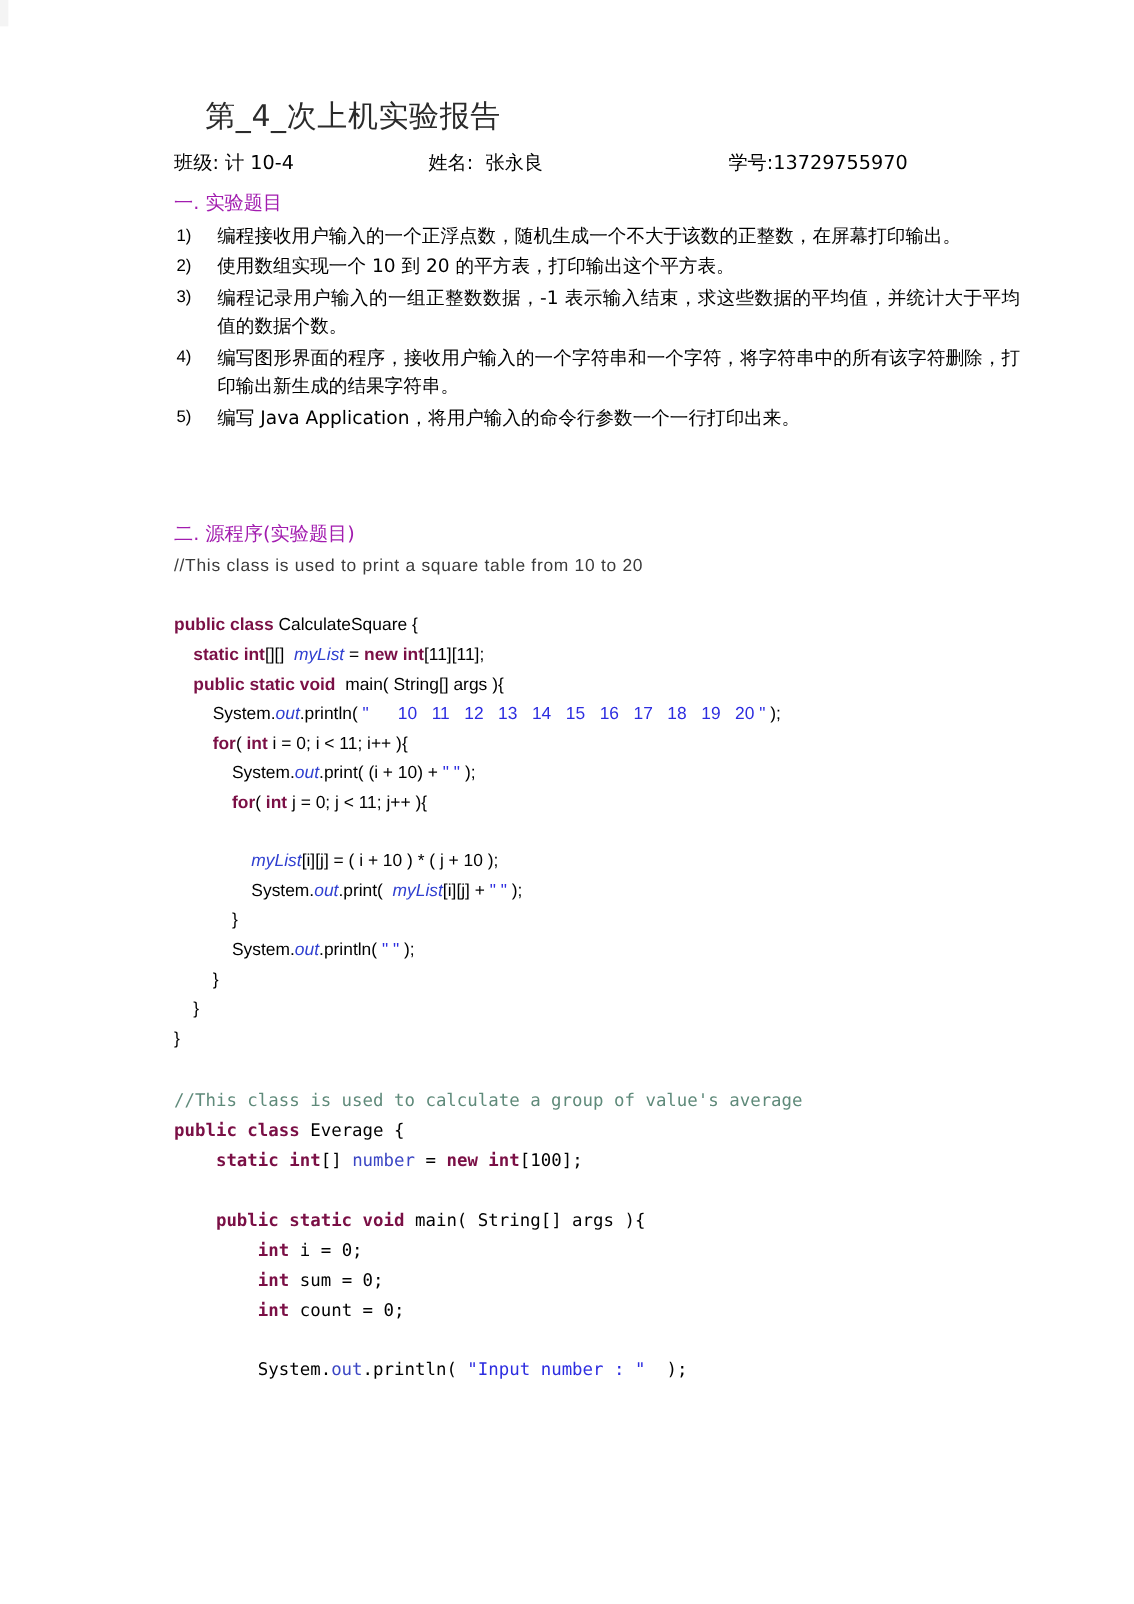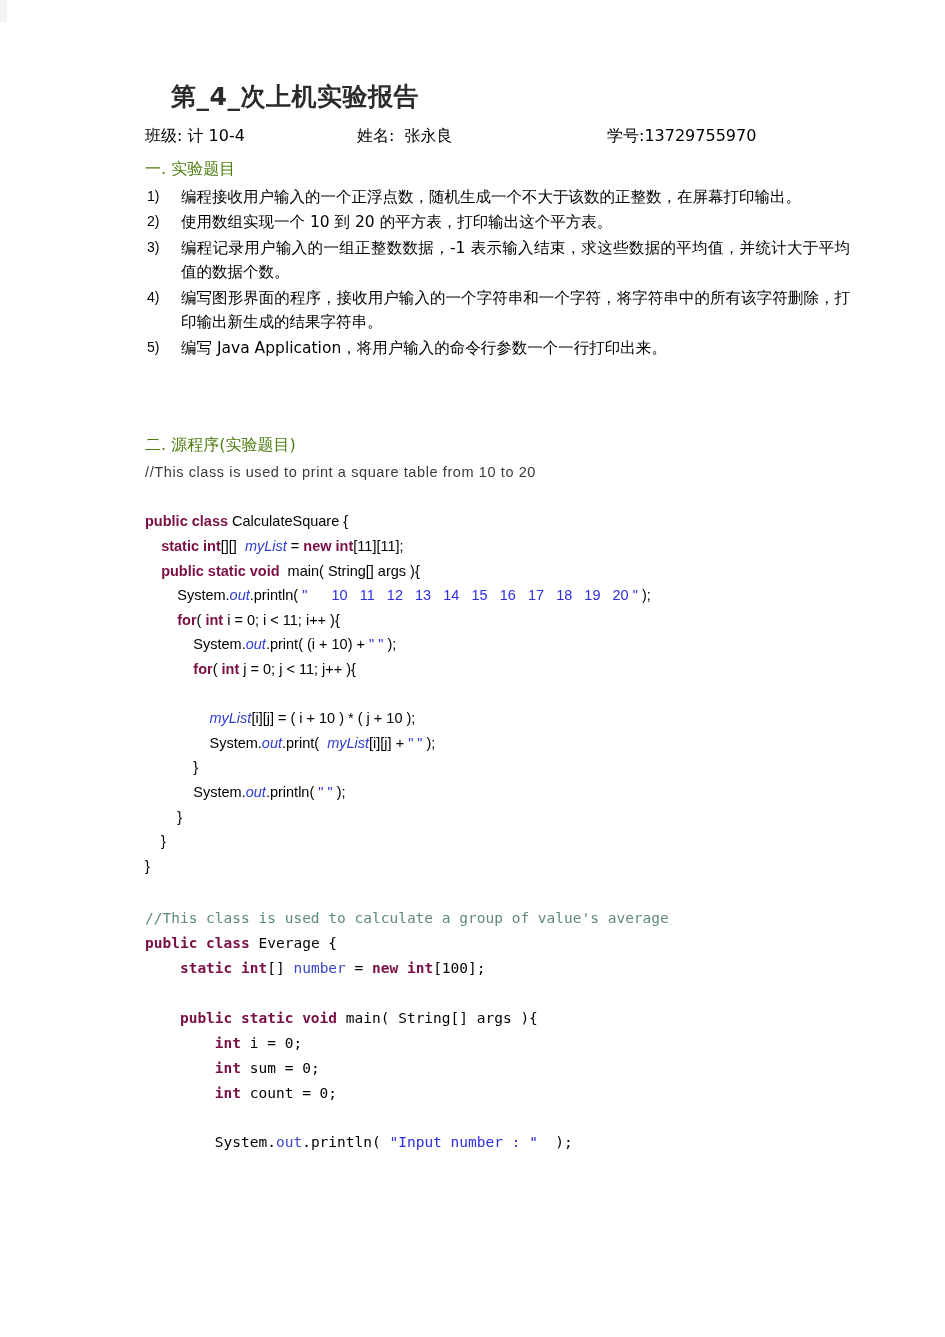--- a/index.html
+++ b/index.html
@@ -34,21 +34,21 @@
     padding-top: 60px;
   }
 
   
   .doc-title {
     font-family: "DejaVu Sans", "Liberation Sans", sans-serif;
     font-size: 25px;
     color: #2b2b2b;
     letter-spacing: 0.5px;
     margin: 0 0 14px 26px;
-    font-weight: 700;
+    font-weight: 400;
     line-height: 1.2;
     white-space: nowrap;
   }
 
   
   .meta-row {
     display: flex;
     align-items: baseline;
     font-size: 16px;
     color: #000;
@@ -58,21 +58,21 @@
   }
   .meta-cell { display: inline-block; }
   .meta-cell.c1 { width: 212px; }
   .meta-cell.c2 { width: 250px; }
   .meta-label { color: #000; }
   .meta-value { color: #000; }
 
   
   .section-head {
     font-size: 16px;
-    color: #4d7c0f;
+    color: #a21caf;
     margin: 2px 0 5px 0;
     font-family: "DejaVu Sans", "Liberation Sans", sans-serif;
     white-space: nowrap;
   }
   .section-head.two { margin-top: 0; }
 
   
   .olist { margin: 0; padding: 0; list-style: none; }
   .olist li {
     position: relative;

